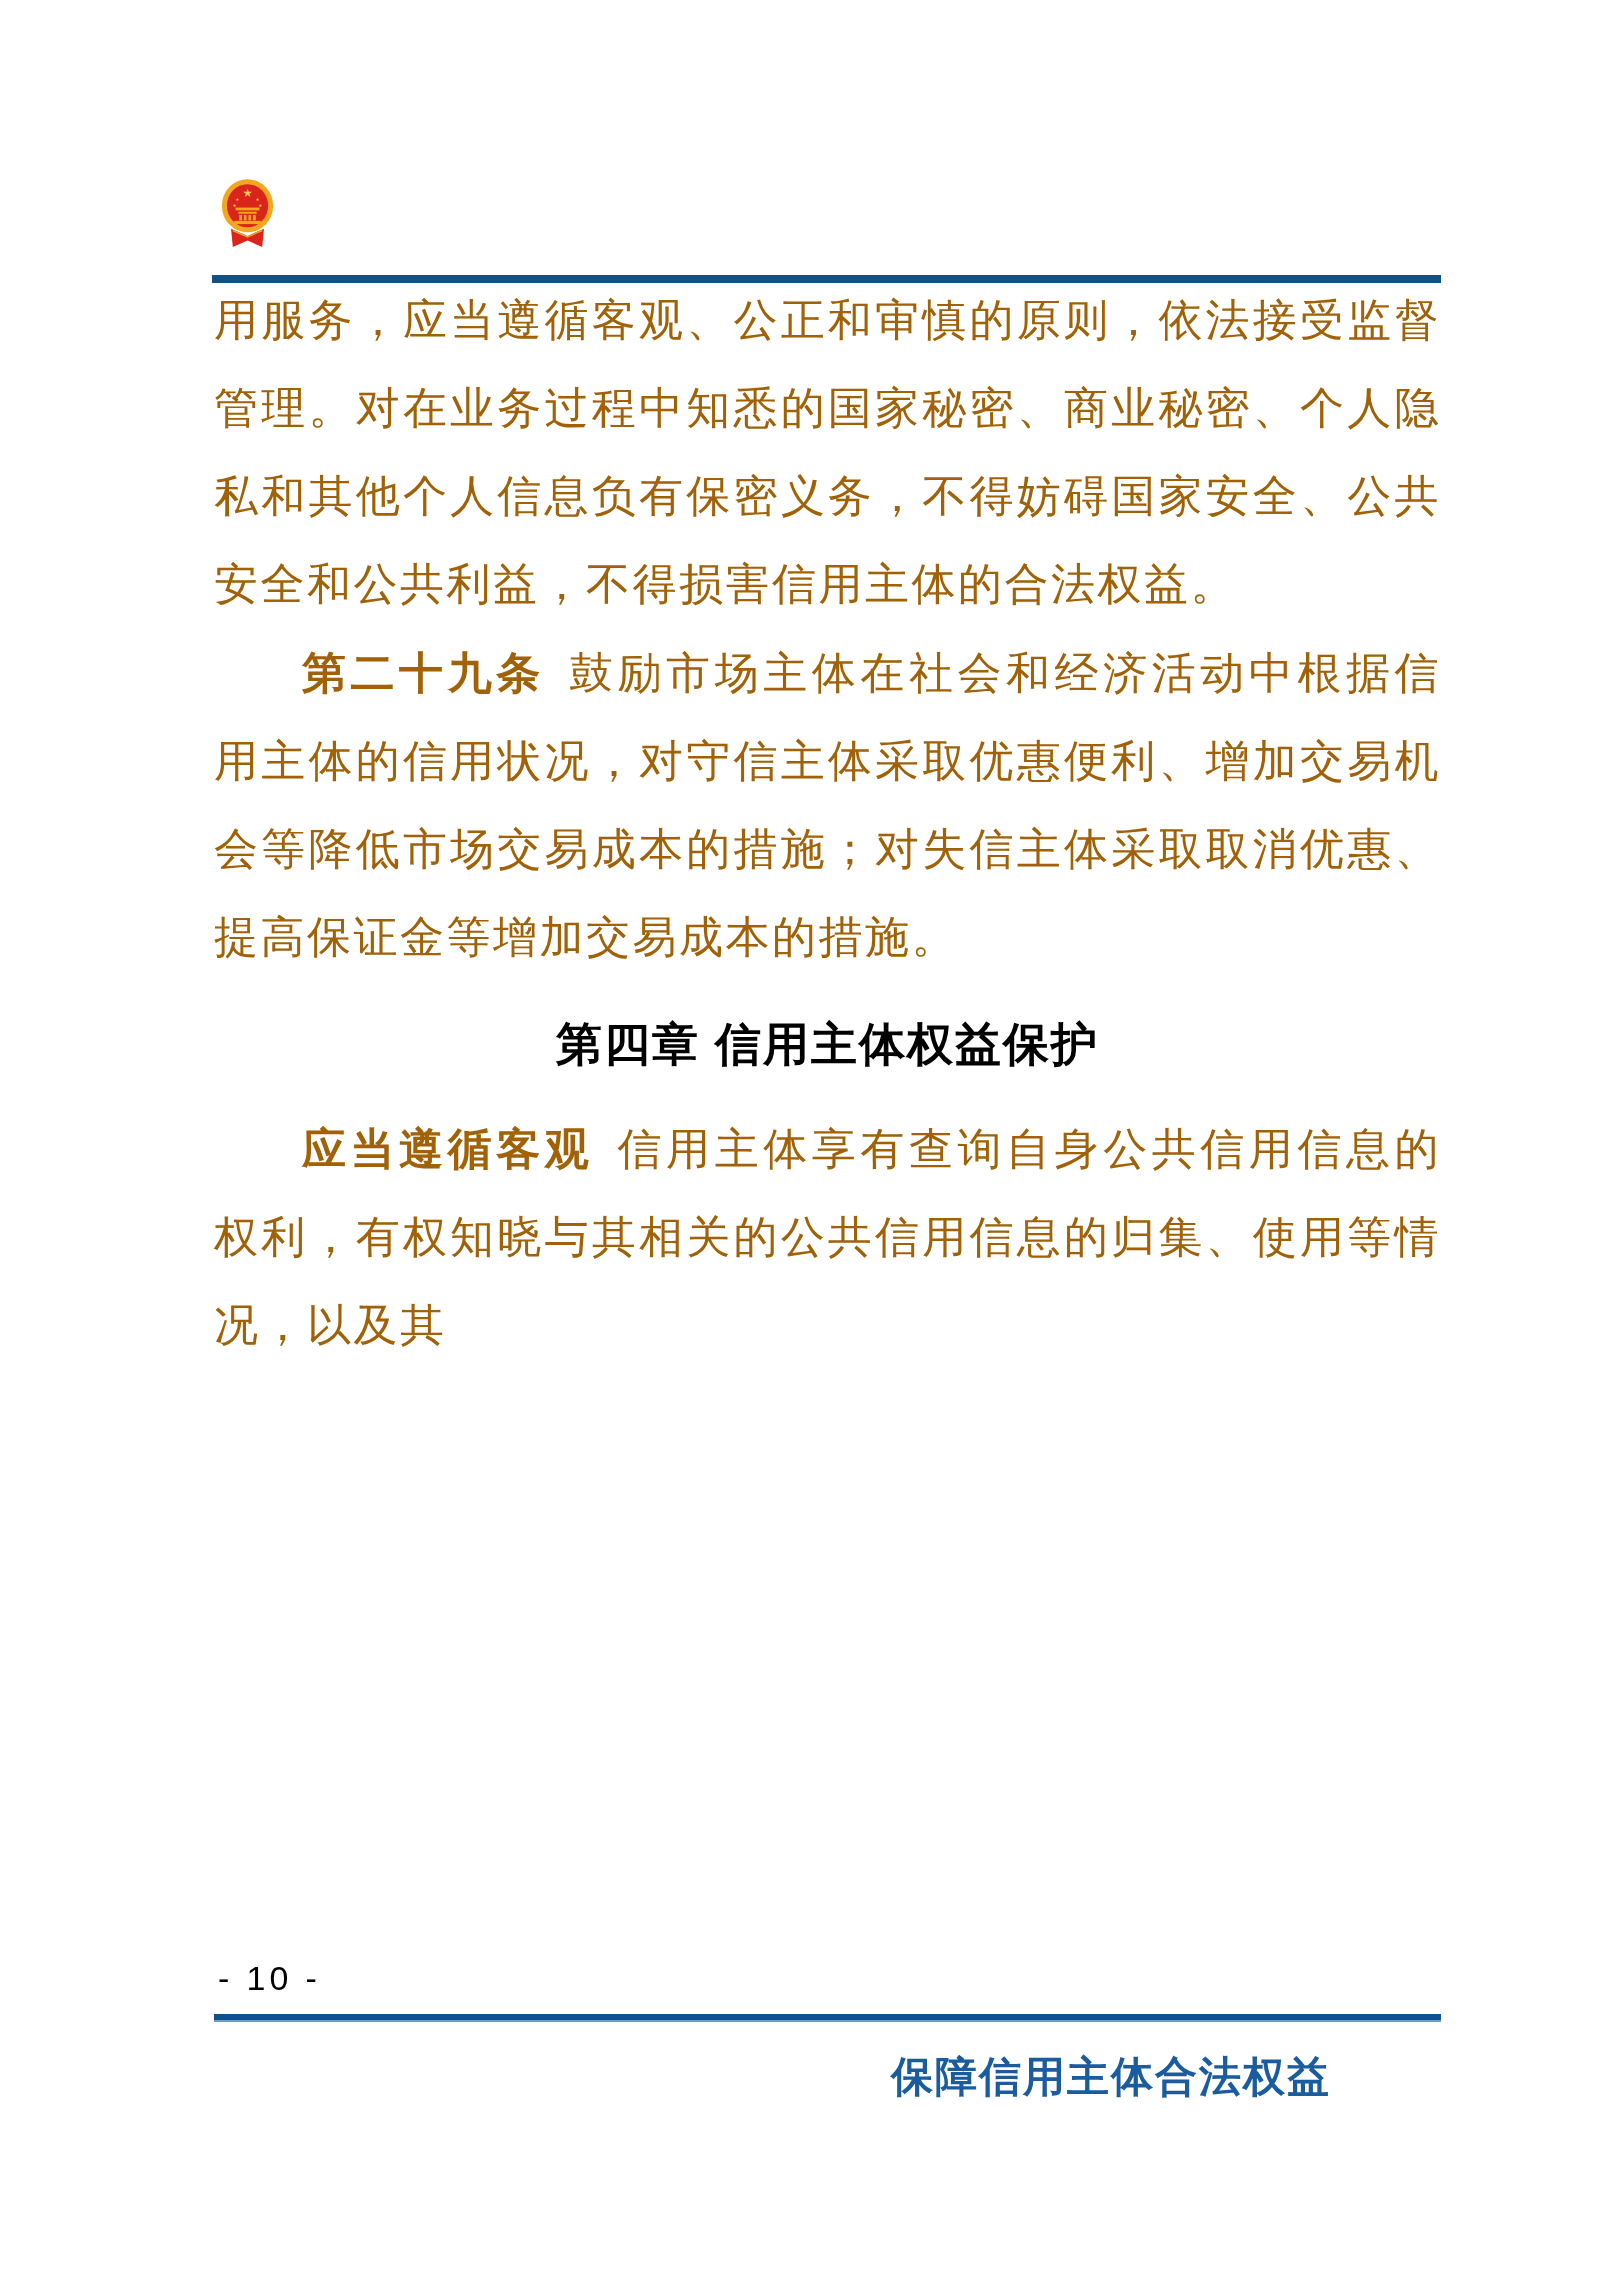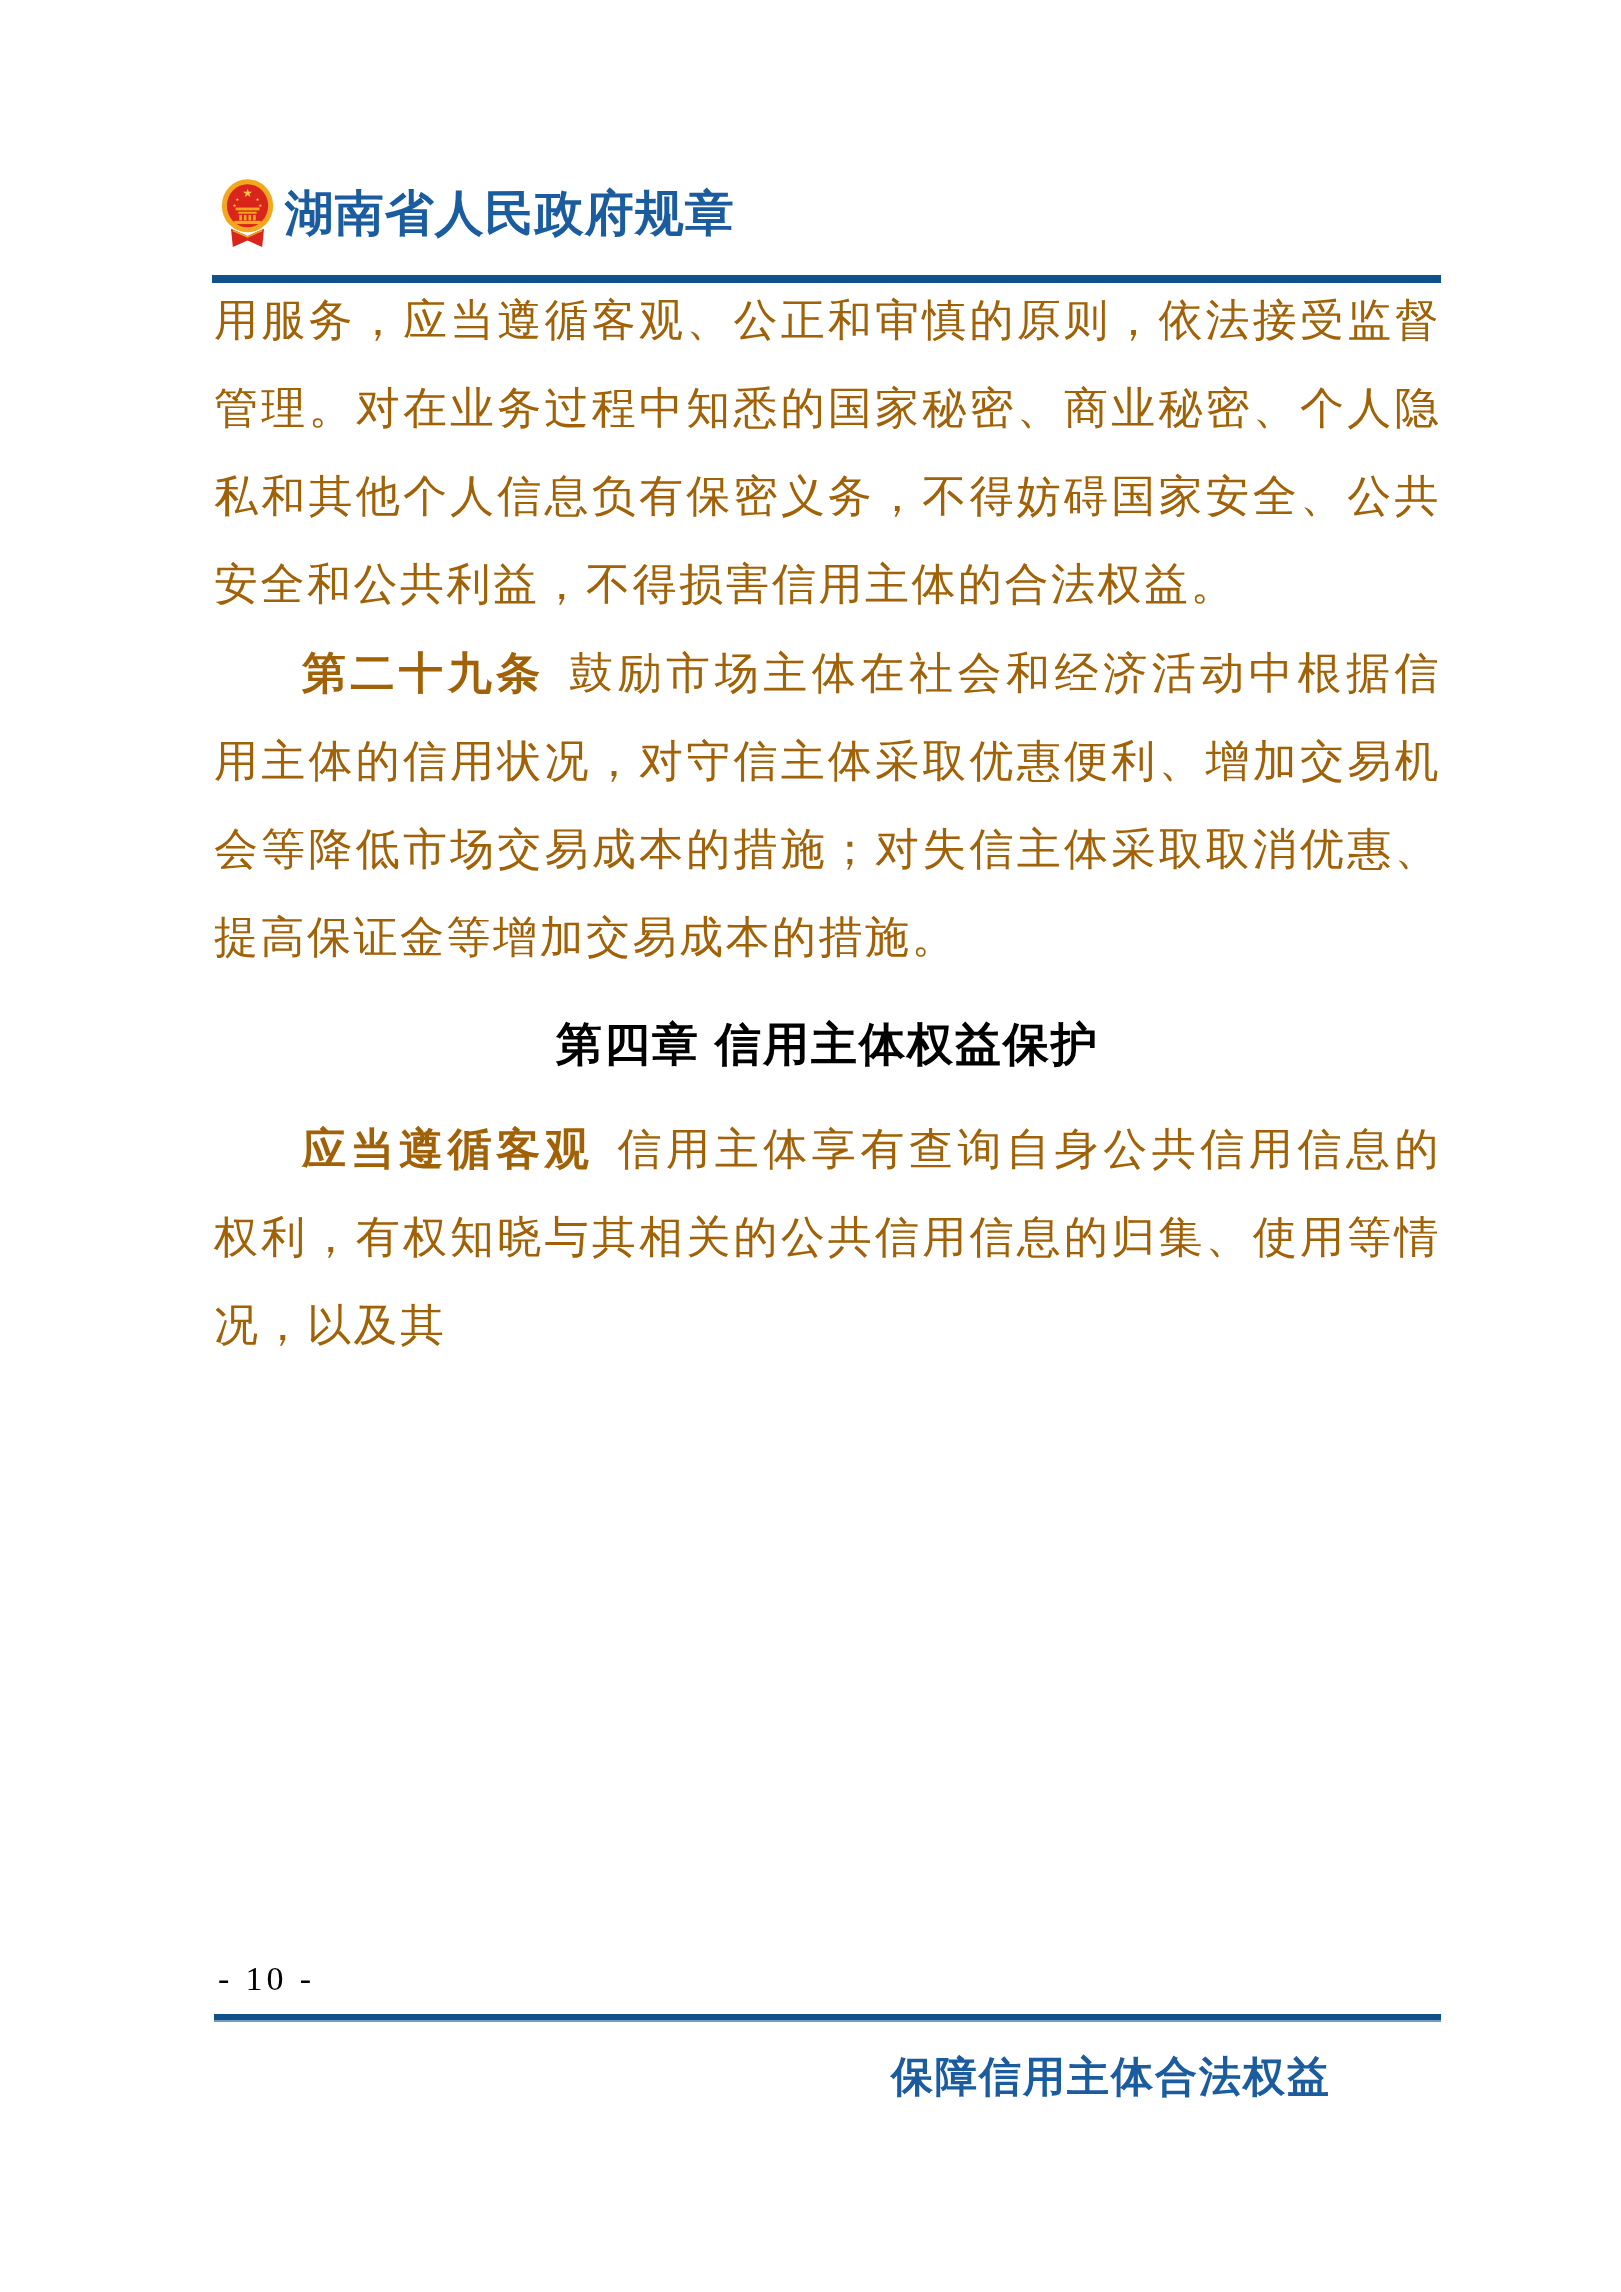--- a/index.html
+++ b/index.html
@@ -74,21 +74,21 @@
     text-align: center;
     letter-spacing: 2px;
     color: #000000;
   }
 
   
   .page-number {
     position: absolute;
     left: 218px;
     top: 1958px;
-    font-family: Liberation Serif, serif;
+    font-family: Liberation Sans, sans-serif;
     font-size: 34px;
     line-height: 41px;
     color: #000000;
     letter-spacing: 3.9px;
   }
   .footer-rule {
     position: absolute;
     left: 214px;
     top: 2014px;
     width: 1227px;
@@ -132,21 +132,20 @@
       <rect x="17" y="33" width="26" height="3" fill="#f2a71f"></rect>
       <rect x="20" y="37.5" width="20" height="2.2" fill="#f2a71f"></rect>
       <rect x="21" y="41" width="3" height="6" fill="#f2a71f"></rect>
       <rect x="26" y="41" width="3" height="6" fill="#f2a71f"></rect>
       <rect x="31" y="41" width="3" height="6" fill="#f2a71f"></rect>
       <rect x="36" y="41" width="3" height="6" fill="#f2a71f"></rect>
       <rect x="15.5" y="47.5" width="29" height="3.5" fill="#f2a71f"></rect>
       <path d="M12 56 L30 64 L48 56 L46 76 L30 69 L14 76 Z" fill="#da251c"></path>
       <path d="M14 58 L30 65 L46 58" fill="none" stroke="#f2a71f" stroke-width="1.6"></path>
     </svg>
-    <div class="header-title">湖南省人民政府规章</div>
   </div>
   <div class="header-rule"></div>
 
   <div class="doc-body">
     <p class="para no-indent"><span>用服务，应当遵循客观、公正和审慎的原则，依法接受监督管理。对在业务过程中知悉的国家秘密、商业秘密、个人隐私和其他个人信息负有保密义务，不得妨碍国家安全、公共安全和公共利益，不得损害信用主体的合法权益。</span></p>
 
     <p class="para"><span class="article-no">第二十九条</span><span>鼓励市场主体在社会和经济活动中根据信用主体的信用状况，对守信主体采取优惠便利、增加交易机会等降低市场交易成本的措施；对失信主体采取取消优惠、提高保证金等增加交易成本的措施。</span></p>
 
 
     <h2 class="chapter-heading">第四章 信用主体权益保护</h2>

